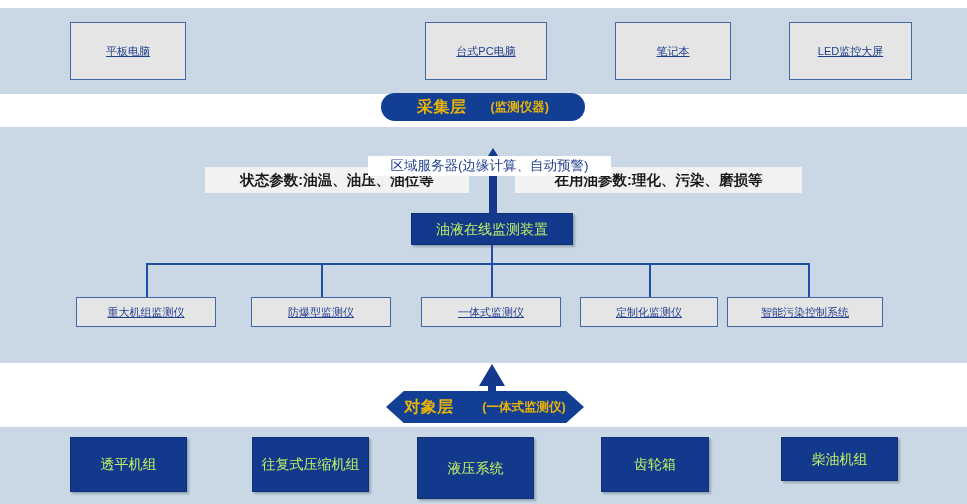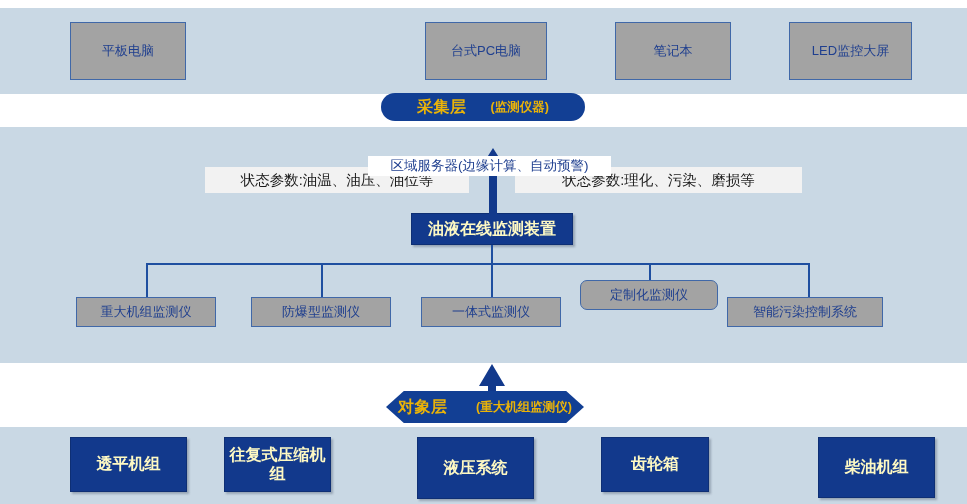--- a/index.html
+++ b/index.html
@@ -33,47 +33,48 @@
     position: absolute;
     display: flex;
     align-items: center;
     justify-content: center;
     text-align: center;
     line-height: 1.15;
   }
 
   
   .box-outline {
-    background: #a3a3a3;
+    background: #e5e5e5;
     border: 1.6px solid #4068a8;
     color: #1f3f8f;
-    font-size: 13px;
+    font-size: 11px;
     font-weight: 400;
+    text-decoration: underline;
   }
 
   
   .box-solid {
     background: #12398c;
     border: 1px solid #0e2f74;
-    color: #fef9c3;
-    font-size: 16px;
-    font-weight: 700;
+    color: #bef264;
+    font-size: 14px;
+    font-weight: 400;
     box-shadow: 2px 2px 2px rgba(90,105,125,0.45);
   }
 
   
   .chip {
     position: absolute;
     display: flex;
     align-items: center;
     justify-content: center;
     background: #f2f2f2;
     color: #1a1a1a;
     font-size: 14.5px;
-    font-weight: 400;
+    font-weight: 700;
     white-space: nowrap;
     padding: 0 8px;
   }
 
   
   .banner {
     position: absolute;
     display: flex;
     align-items: center;
     justify-content: center;
@@ -148,21 +149,21 @@
   </div>
 
   <svg class="arrow-svg" style="left:479px; top:148px;" width="28" height="72" viewBox="0 0 28 72">
     <polygon points="14,0 26,19 18,19 18,72 10,72 10,19 2,19" fill="#12398c"></polygon>
   </svg>
 
   <div class="chip" style="left:205px; top:167px; width:264px; height:26px;">
     <span>状态参数:油温、油压、油位等</span>
   </div>
   <div class="chip" style="left:515px; top:167px; width:287px; height:26px;">
-    <span>状态参数:理化、污染、磨损等</span>
+    <span>在用油参数:理化、污染、磨损等</span>
   </div>
 
   <div class="box box-solid" style="left:411px; top:213px; width:162px; height:32px;">
     <span>油液在线监测装置</span>
   </div>
 
   <div class="conn conn-v" style="left:491px; top:245px; height:18px;"></div>
 
   <div class="conn conn-h" style="left:146px; top:263px; width:664px;"></div>
 
@@ -174,44 +175,44 @@
 
   <div class="box box-outline" style="left:76px;  top:297px; width:140px; height:30px;">
     <span>重大机组监测仪</span>
   </div>
   <div class="box box-outline" style="left:251px; top:297px; width:140px; height:30px;">
     <span>防爆型监测仪</span>
   </div>
   <div class="box box-outline" style="left:421px; top:297px; width:140px; height:30px;">
     <span>一体式监测仪</span>
   </div>
-  <div class="box box-outline" style="left:580px; top:280px; width:138px; height:30px;border-radius:7px;">
+  <div class="box box-outline" style="left:580px; top:297px; width:138px; height:30px;">
     <span>定制化监测仪</span>
   </div>
   <div class="box box-outline" style="left:727px; top:297px; width:156px; height:30px;">
     <span>智能污染控制系统</span>
   </div>
 
   <svg class="arrow-svg" style="left:477px; top:364px;" width="30" height="42" viewBox="0 0 30 42">
     <polygon points="15,0 28,22 19,22 19,42 11,42 11,22 2,22" fill="#12398c"></polygon>
   </svg>
 
   <div class="banner" id="banner-object" style="left:386px; top:391px; width:198px; height:32px;">
-    <span class="b-main">对象层</span>&nbsp;<span class="b-sub">(重大机组监测仪)</span>
+    <span class="b-main">对象层</span>&nbsp;<span class="b-sub">(一体式监测仪)</span>
   </div>
 
   <div class="box box-solid" style="left:70px;  top:437px; width:117px; height:55px;">
     <span>透平机组</span>
   </div>
-  <div class="box box-solid" style="left:224px; top:437px; width:107px; height:55px;">
+  <div class="box box-solid" style="left:252px; top:437px; width:117px; height:55px;">
     <span>往复式压缩机组</span>
   </div>
   <div class="box box-solid" style="left:417px; top:437px; width:117px; height:62px;">
     <span>液压系统</span>
   </div>
   <div class="box box-solid" style="left:601px; top:437px; width:108px; height:55px;">
     <span>齿轮箱</span>
   </div>
-  <div class="box box-solid" style="left:818px; top:437px; width:117px; height:61px;">
+  <div class="box box-solid" style="left:781px; top:437px; width:117px; height:44px;">
     <span>柴油机组</span>
   </div>
 
 </div>
 
 </body></html>

